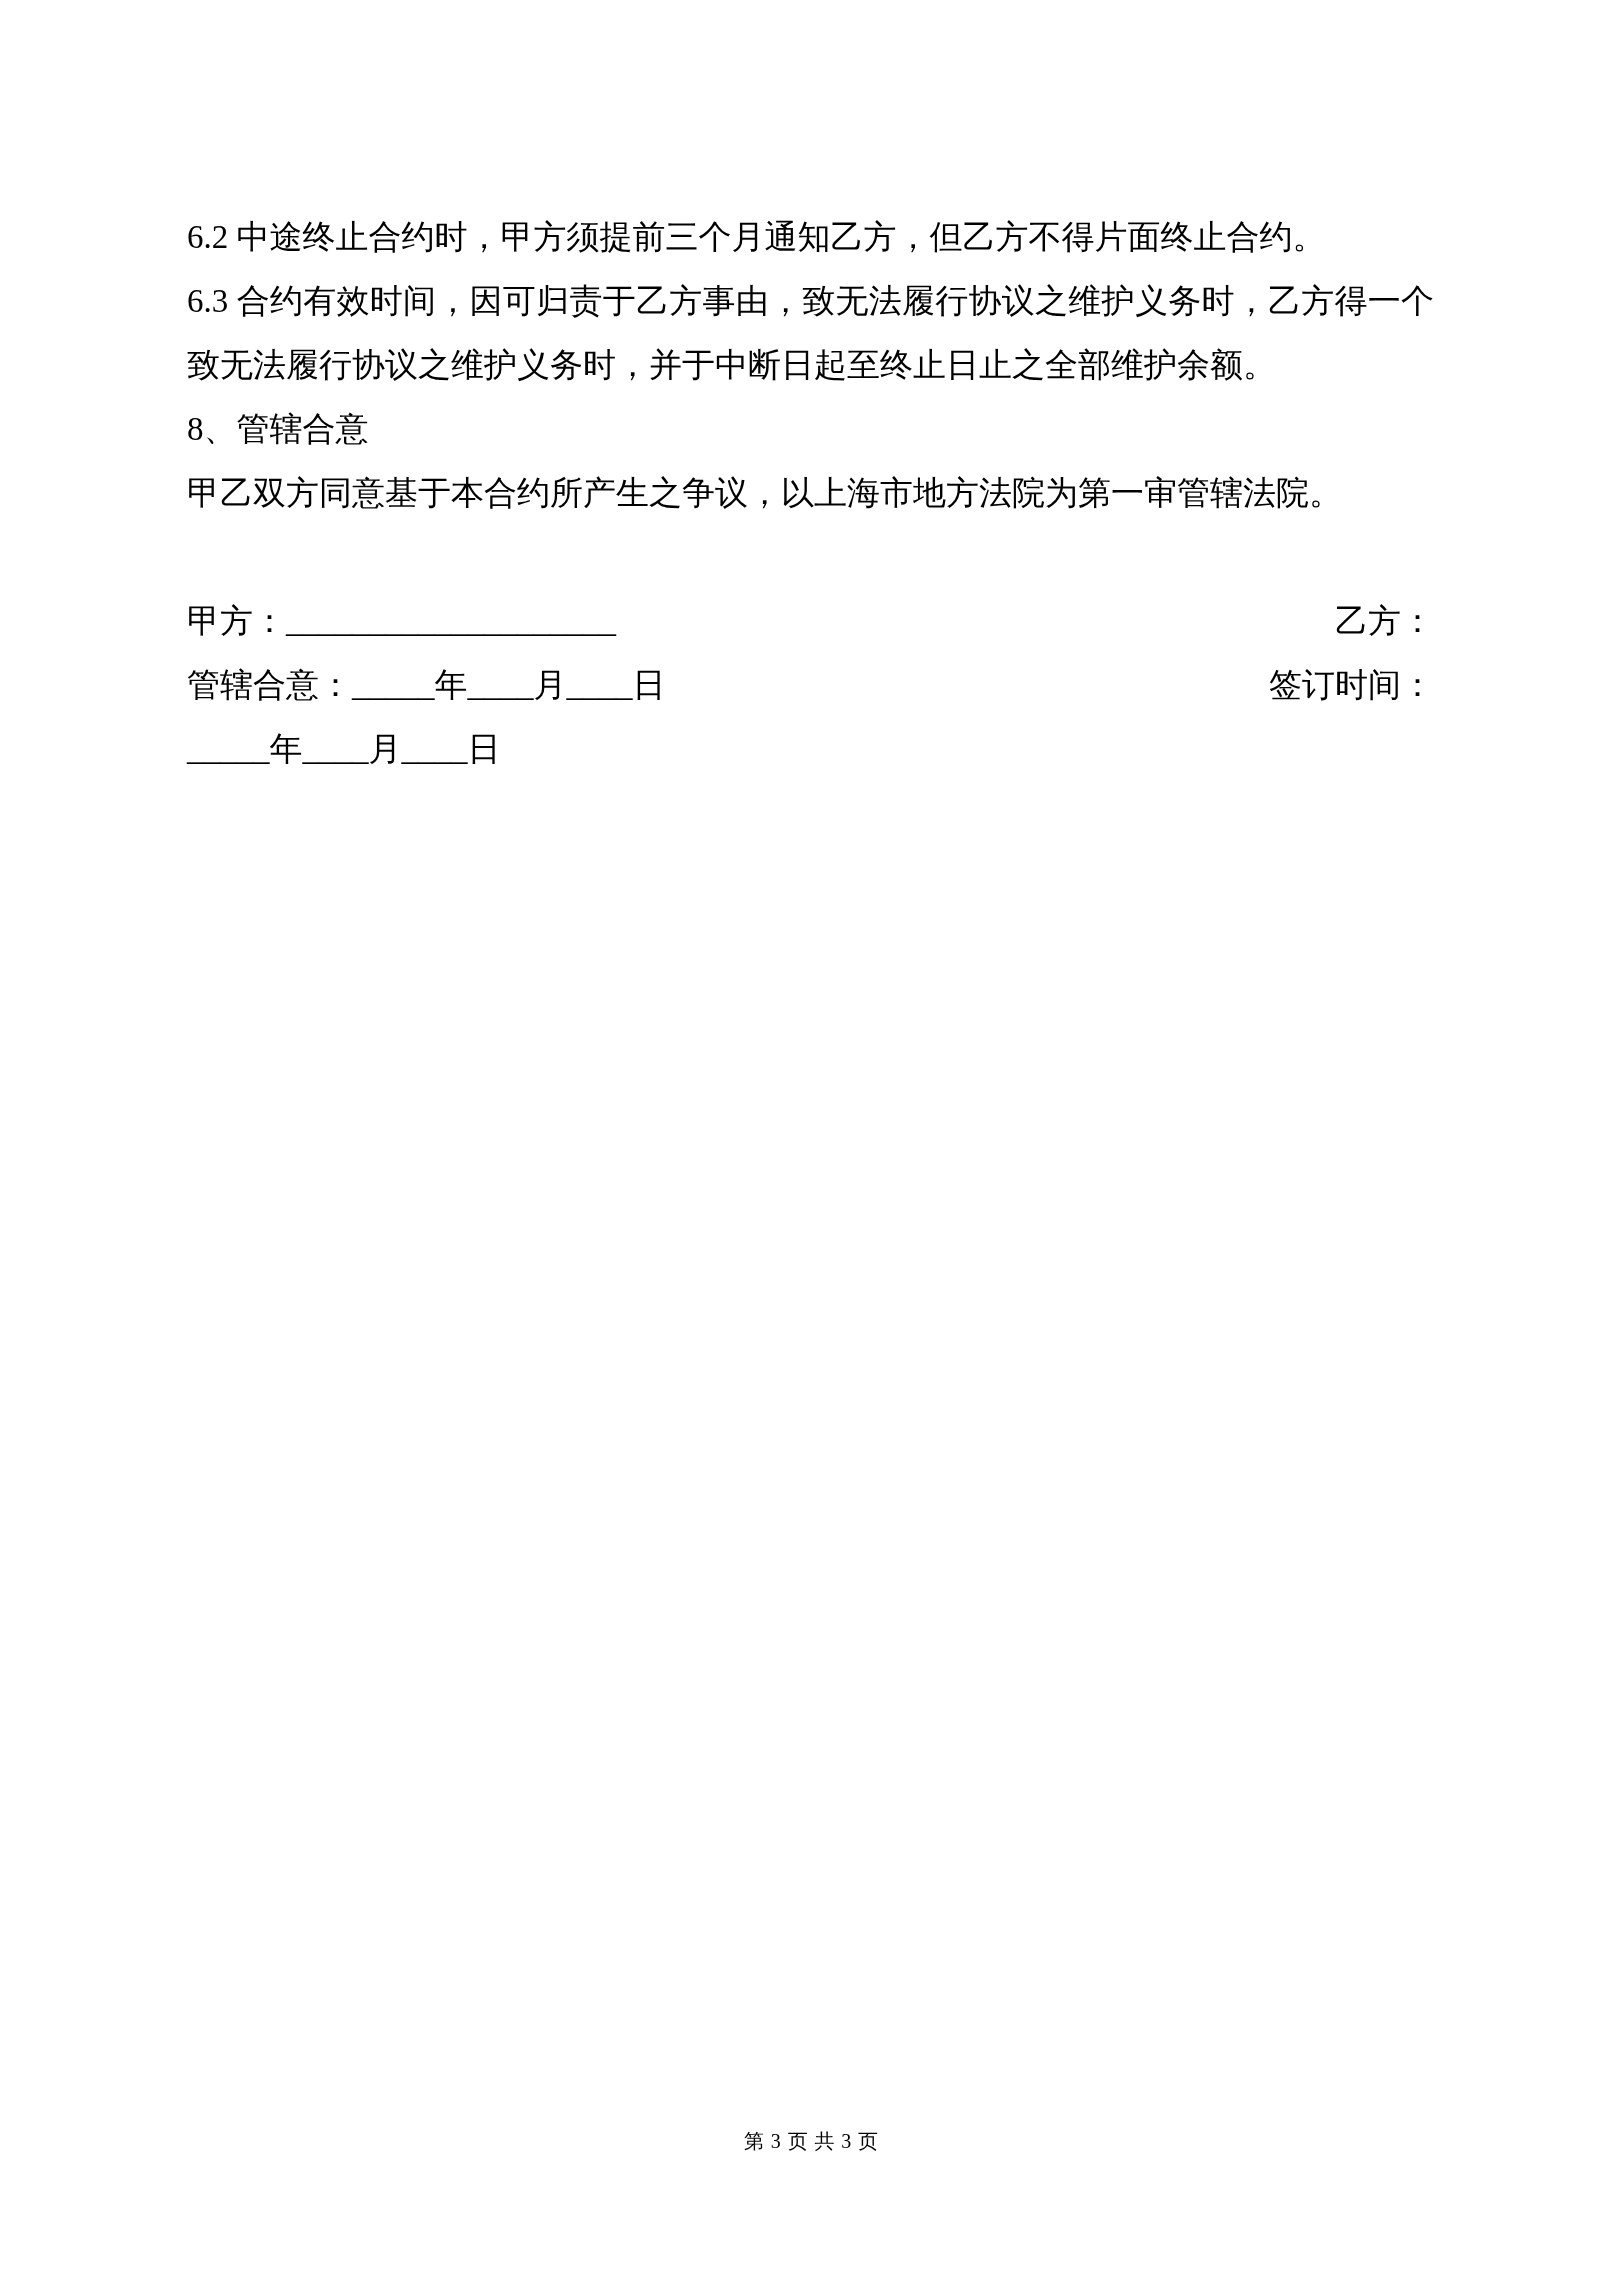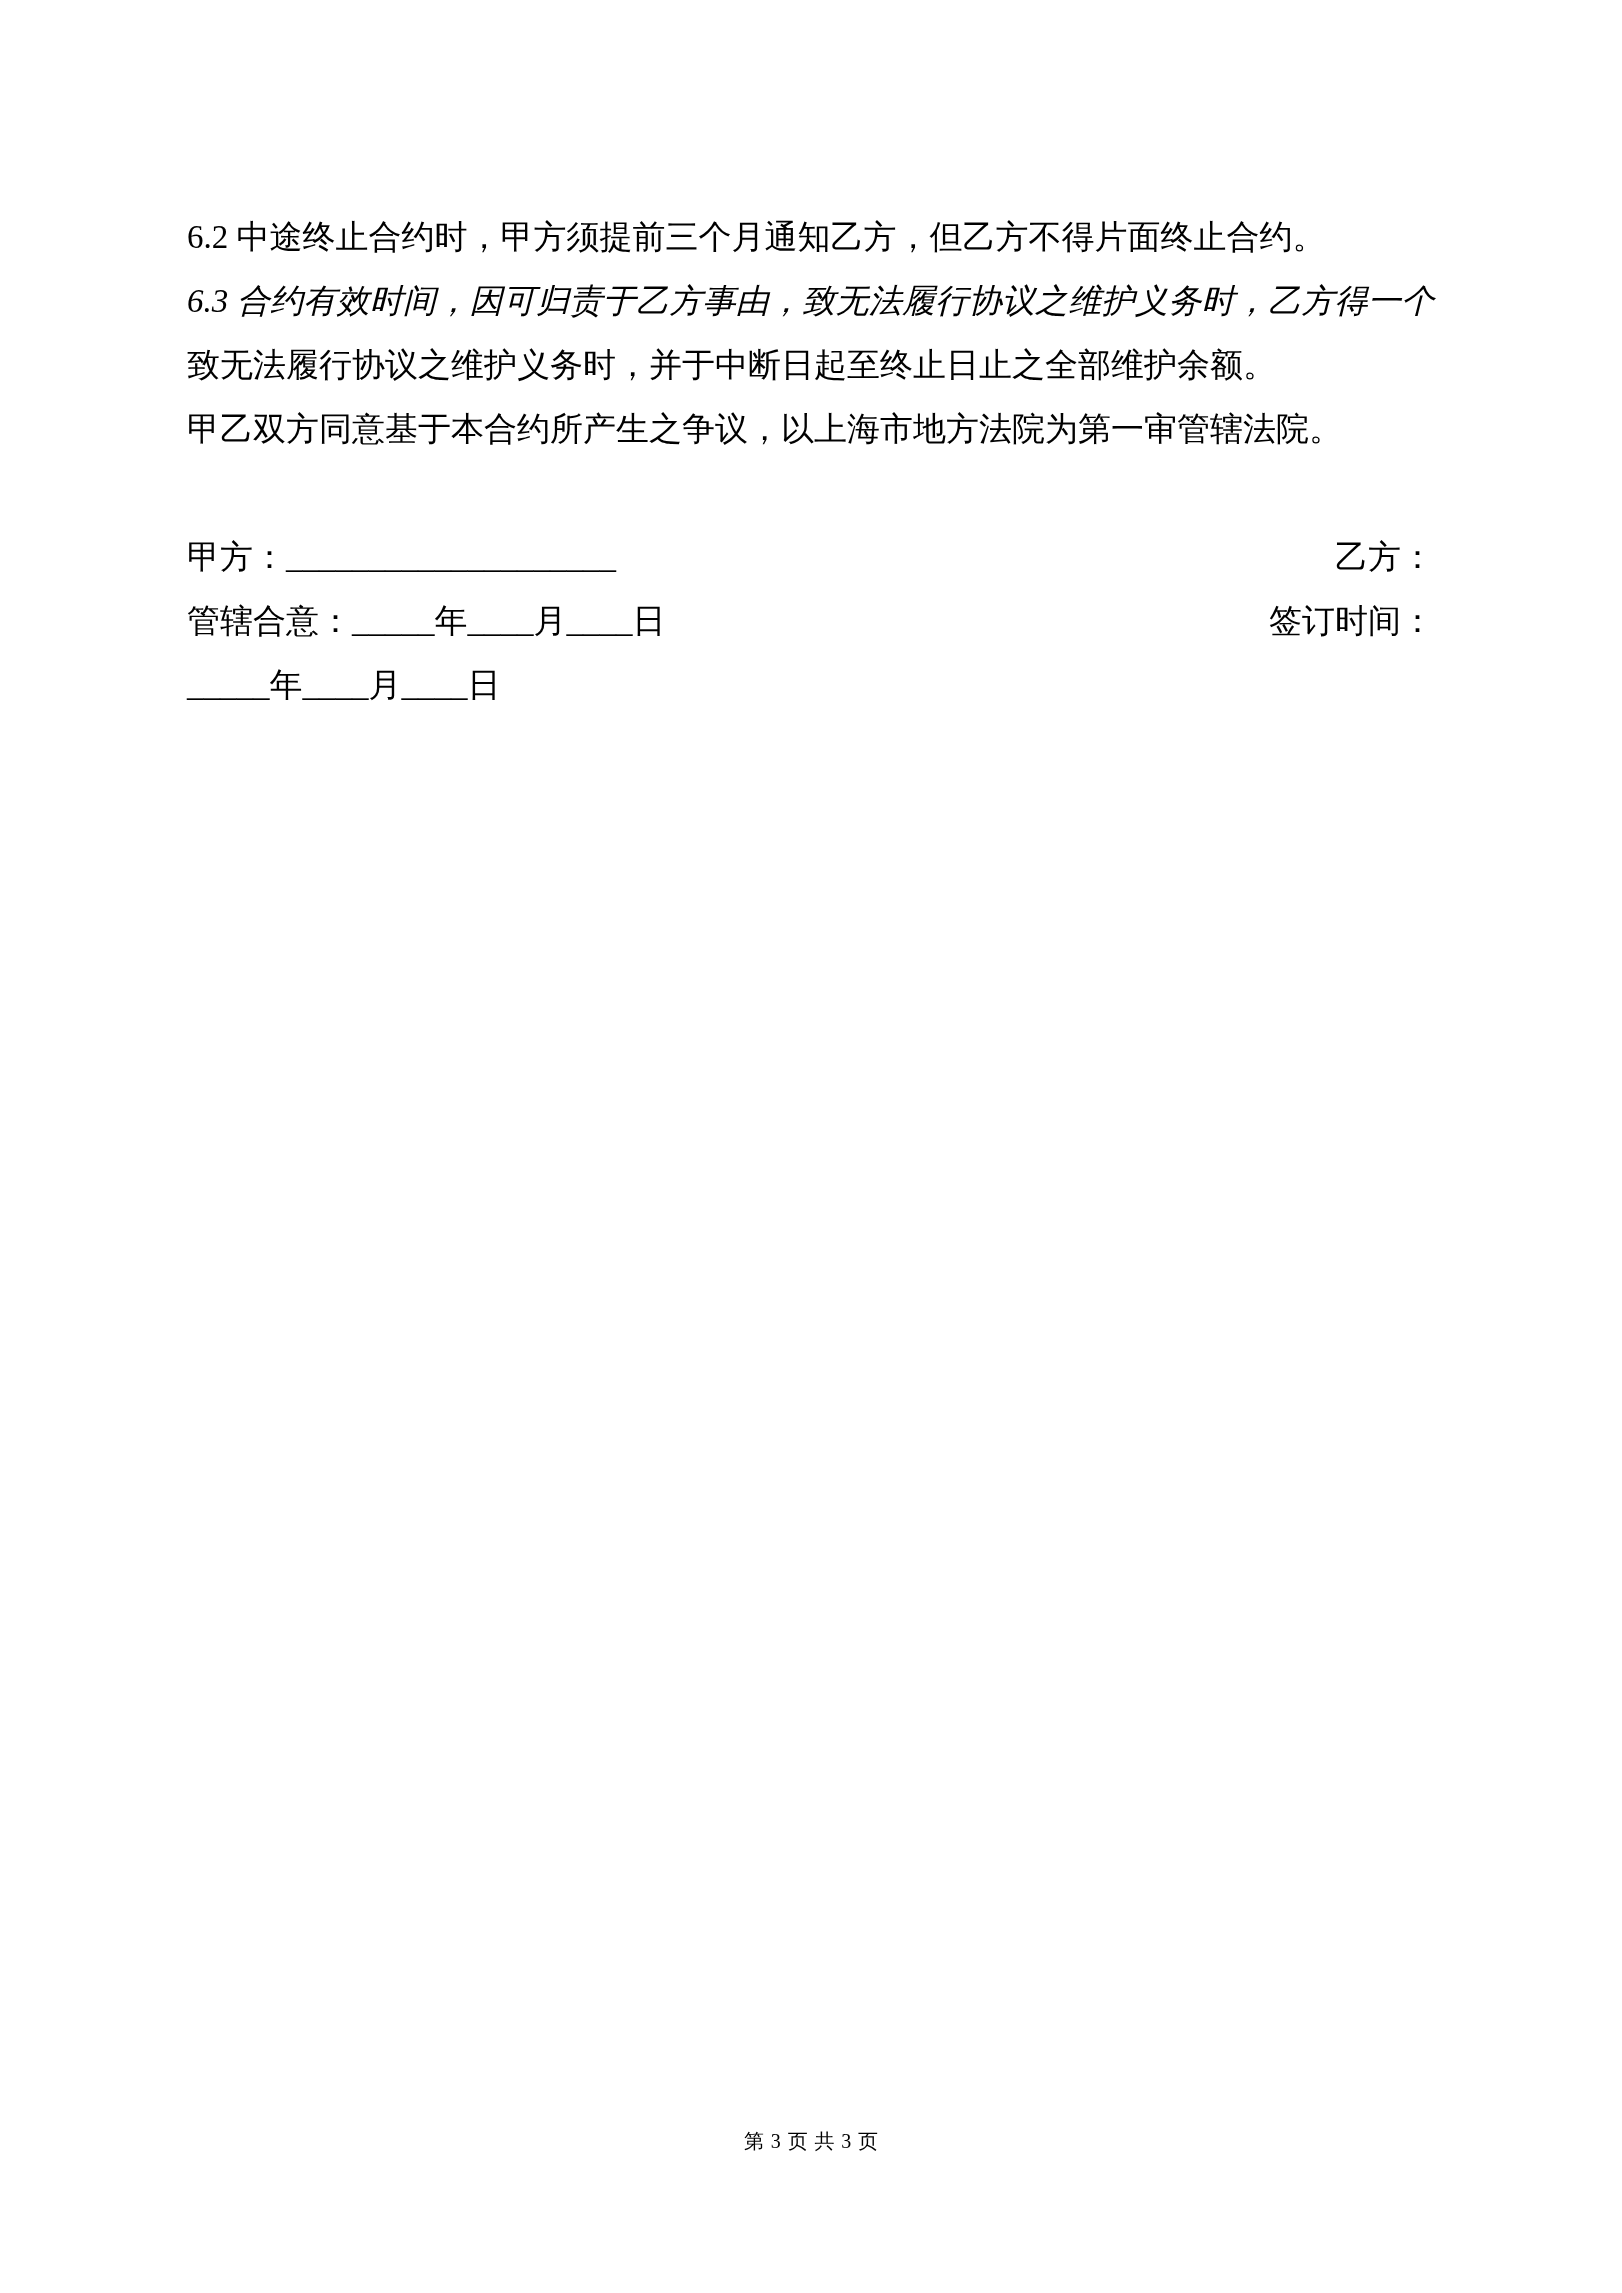--- a/index.html
+++ b/index.html
@@ -35,21 +35,20 @@
     line-height: 64px;
     font-size: 33px;
     white-space: nowrap;
     color: #000000;
   }
   
   .line.justify {
     white-space: normal;
     text-align: justify;
     text-align-last: justify;
-    font-style: italic;
   }
   .line.row {
     display: flex;
     justify-content: space-between;
     align-items: baseline;
     gap: 32px;
   }
   .line.blank {
     height: 64px;
   }
@@ -72,20 +71,21 @@
 
   <main class="content">
 
     <p class="line">6.2 中途终止合约时，甲方须提前三个月通知乙方，但乙方不得片面终止合约。</p>
 
     <p class="line justify">6.3 合约有效时间，因可归责于乙方事由，致无法履行协议之维护义务时，乙方得一个</p>
 
     <p class="line">致无法履行协议之维护义务时，并于中断日起至终止日止之全部维护余额。</p>
 
 
+    <p class="line">8、管辖合意</p>
 
     <p class="line">甲乙双方同意基于本合约所产生之争议，以上海市地方法院为第一审管辖法院。</p>
 
     <div class="line blank"></div>
 
     <div class="line row">
       <span>甲方：____________________</span>
       <span>乙方：</span>
     </div>
 

